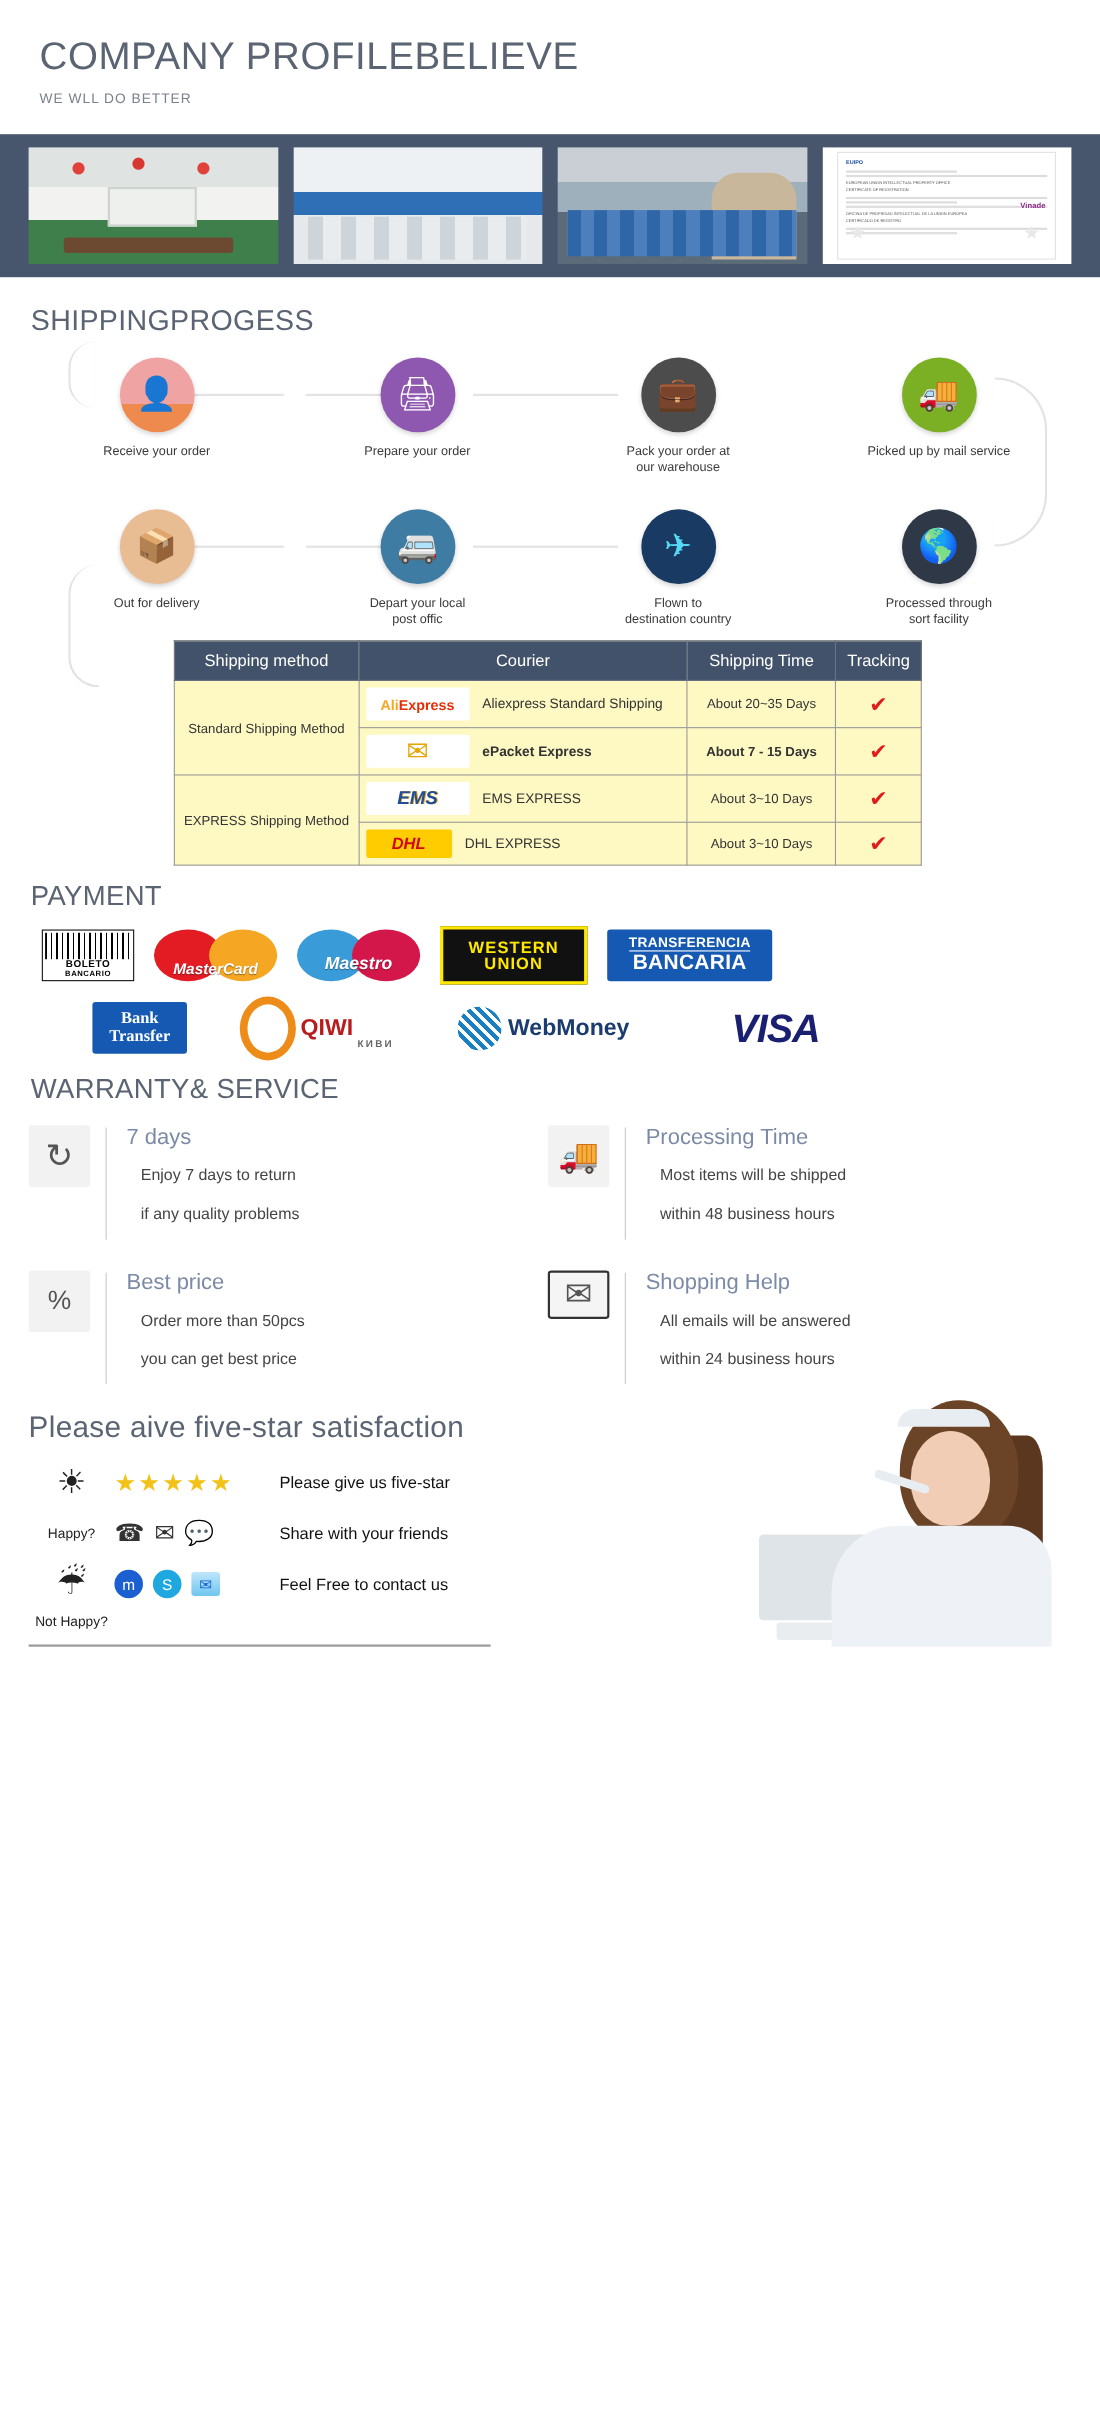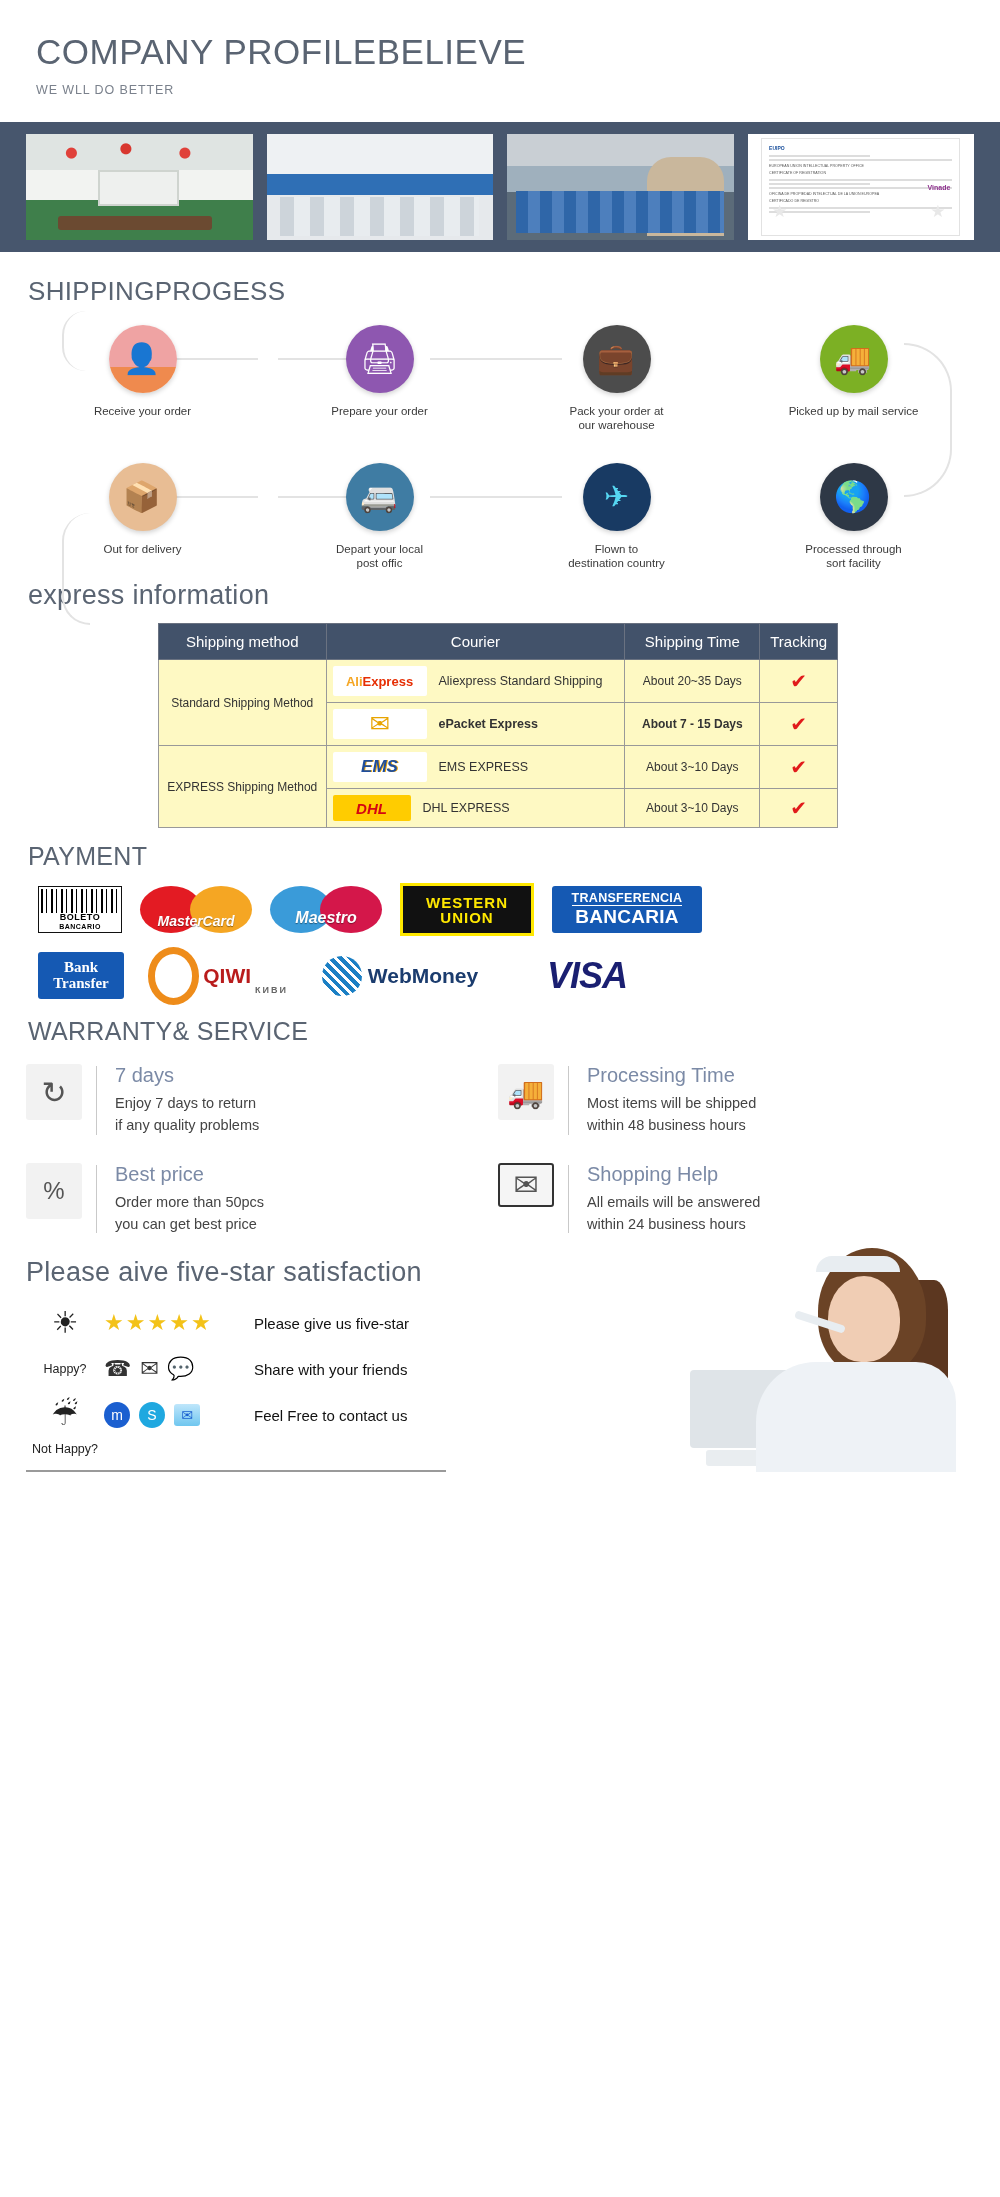--- a/index.html
+++ b/index.html
@@ -159,21 +159,21 @@
   
   .warr{margin-top:18px;}
   .warr .stitle{margin-left:28px;font-size:25px;}
   .wgrid{display:grid;grid-template-columns:1fr 1fr;row-gap:26px;
     padding:18px 26px 0 26px;}
   .wcell{display:flex;align-items:flex-start;gap:14px;}
   .wicon{width:56px;height:56px;background:#f2f2f2;display:flex;align-items:center;
     justify-content:center;color:#555;font-size:30px;flex:0 0 56px;border-radius:3px;}
   .wsep{width:1px;align-self:stretch;background:#c9c9c9;margin:2px 4px 2px 0;}
   .wtxt h4{margin:0 0 6px 0;font-size:20px;font-weight:400;color:#7b8aa6;}
-  .wtxt p{margin:0;font-size:14.5px;color:#444;line-height:1.5;}
+  .wtxt p{margin:13px;font-size:14.5px;color:#444;line-height:1.5;}
 
   
   .five{margin-top:22px;position:relative;}
   .five .stitle{margin-left:26px;font-size:27px;}
   .fwrap{display:flex;padding:12px 0 0 26px;position:relative;z-index:2;}
   .fleft{width:600px;}
   .fline{display:flex;align-items:center;height:46px;}
   .mood{width:78px;display:flex;flex-direction:column;align-items:center;
     font-size:12.5px;color:#222;}
   .mood .mi{font-size:30px;line-height:1;}
@@ -315,21 +315,20 @@
           <div class="lbl" style="white-space:pre-line">Processed through
 sort facility</div>
         </div>
       </div>
 
       <div class="curveL" style="left:62px;top:188px;height:110px;width:26px;border-top:none;"></div>
     </div>
   </section>
 
   <section class="exp">
-    <div class="stitle">express information</div>
 
     <table class="ship-tbl">
       <thead>
         <tr>
           <th>Shipping method</th>
           <th>Courier</th>
           <th>Shipping Time</th>
           <th>Tracking</th>
         </tr>
       </thead>
@@ -410,21 +409,21 @@
       <div class="paylogo p-wu">
         <b>WESTERN</b>
         <b>UNION</b>
       </div>
       <div class="paylogo p-tb">
         <div class="t1">TRANSFERENCIA</div>
         <div class="t2">BANCARIA</div>
       </div>
     </div>
 
-    <div class="payrow" style="gap:24px;padding-top:16px;">
+    <div class="payrow" style="gap:48px;padding-top:16px;margin-left:46px;">
       <div class="paylogo p-bank">
         <span>Bank</span>
         <span>Transfer</span>
       </div>
       <div class="paylogo p-qiwi">
         <div class="q"></div>
         <div class="qt">QIWI</div>
         <div class="qt" style="font-size:9px;color:#666;letter-spacing:2px;align-self:flex-end;margin-bottom:4px;">КИВИ</div>
       </div>
       <div class="paylogo p-wm">

